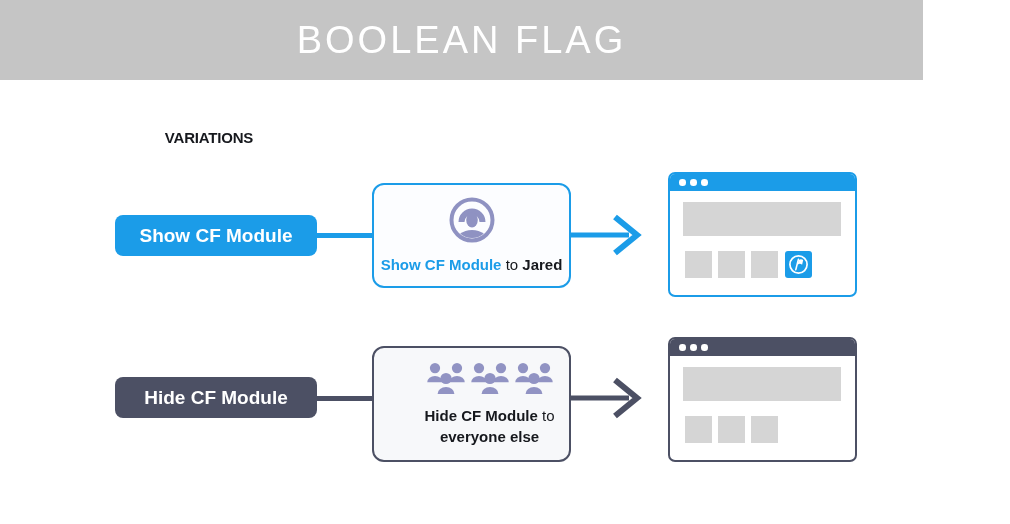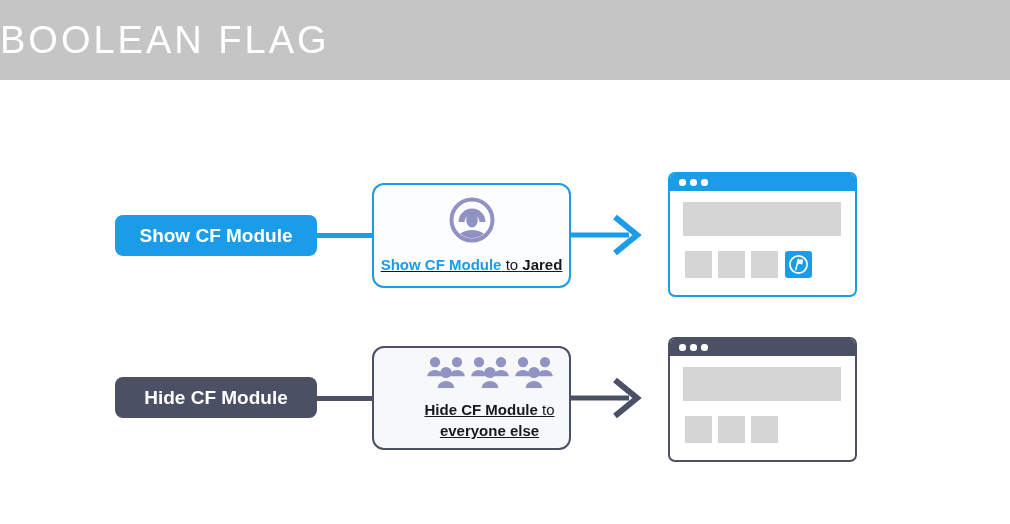--- a/index.html
+++ b/index.html
@@ -9,22 +9,22 @@
     --ph-gray:#d5d5d5;
     --banner-gray:#c5c5c5;
     --text-dark:#16181d;
     --card-light:#f7f8fa;
   }
   *{box-sizing:border-box;margin:0;padding:0;}
   body{font-family:"Liberation Sans","DejaVu Sans",sans-serif;background:#fff;}
   .canvas{position:relative;width:1010px;height:524px;background:#fff;overflow:hidden;}
 
   
-  .banner{position:absolute;left:0;top:0;width:1010px;height:80px;background:var(--banner-gray);
-          display:flex;align-items:center;justify-content:flex-start;}
+  .banner{position:absolute;left:0;top:0;width:923px;height:80px;background:var(--banner-gray);
+          display:flex;align-items:center;justify-content:center;}
   .banner h1{color:#fff;font-size:38px;font-weight:400;letter-spacing:3px;}
 
   
   .colhead{position:absolute;top:129px;width:220px;text-align:center;
            font-size:15px;font-weight:700;color:var(--text-dark);letter-spacing:-0.2px;}
   .colhead.variations{left:99px;}
   .colhead.targeting{left:362px;}
   .colhead.results{left:652px;}
 
   
@@ -36,22 +36,22 @@
 
   
   .conn{position:absolute;left:315px;width:58px;height:5px;}
   .conn.theme-blue{background:var(--blue);top:233px;}
   .conn.theme-dark{background:var(--dark);top:396px;}
 
   
   .rule-card{position:absolute;left:372px;width:199px;border-radius:12px;
              display:flex;flex-direction:column;align-items:center;justify-content:center;gap:10px;}
   .rule-card.theme-blue{top:183px;height:105px;background:#fcfdff;border:2px solid var(--blue);}
-  .rule-card.theme-dark{top:346px;height:104px;background:var(--card-light);border:2px solid var(--dark);padding-left:36px;}
-  .rule-text{width:184px;text-align:center;font-size:15px;color:var(--text-dark);line-height:1.4;text-decoration:underline;}
+  .rule-card.theme-dark{top:346px;height:116px;background:var(--card-light);border:2px solid var(--dark);padding-left:36px;}
+  .rule-text{width:184px;text-align:center;font-size:15px;color:var(--text-dark);line-height:1.4;}
   .rule-text .flag-name{font-weight:700;}
   .rule-card.theme-blue .rule-text .flag-name{color:var(--blue);}
   .rule-text .audience{font-weight:700;}
 
   
   .arrow{position:absolute;left:571px;width:82px;height:44px;}
   .arrow.row1{top:213px;}
   .arrow.row2{top:376px;}
   .arrow.theme-blue line,.arrow.theme-blue polyline{stroke:var(--blue);}
   .arrow.theme-dark line,.arrow.theme-dark polyline{stroke:var(--dark);}
@@ -72,20 +72,21 @@
 </style>
 </head>
 <body>
 
 <div class="canvas">
 
   <div class="banner">
     <h1>BOOLEAN FLAG</h1>
   </div>
 
+  <div class="colhead variations">VARIATIONS</div>
 
   <div class="var-btn theme-blue">Show CF Module</div>
   <div class="conn theme-blue"></div>
 
   <div class="rule-card theme-blue">
     <svg width="48" height="48" viewBox="0 0 48 48">
       <circle cx="24" cy="24" r="20.5" fill="none" stroke="#8f92c2" stroke-width="4"></circle>
       <clipPath id="pclip">
           <circle cx="24" cy="24" r="18"></circle>
         </clipPath>

